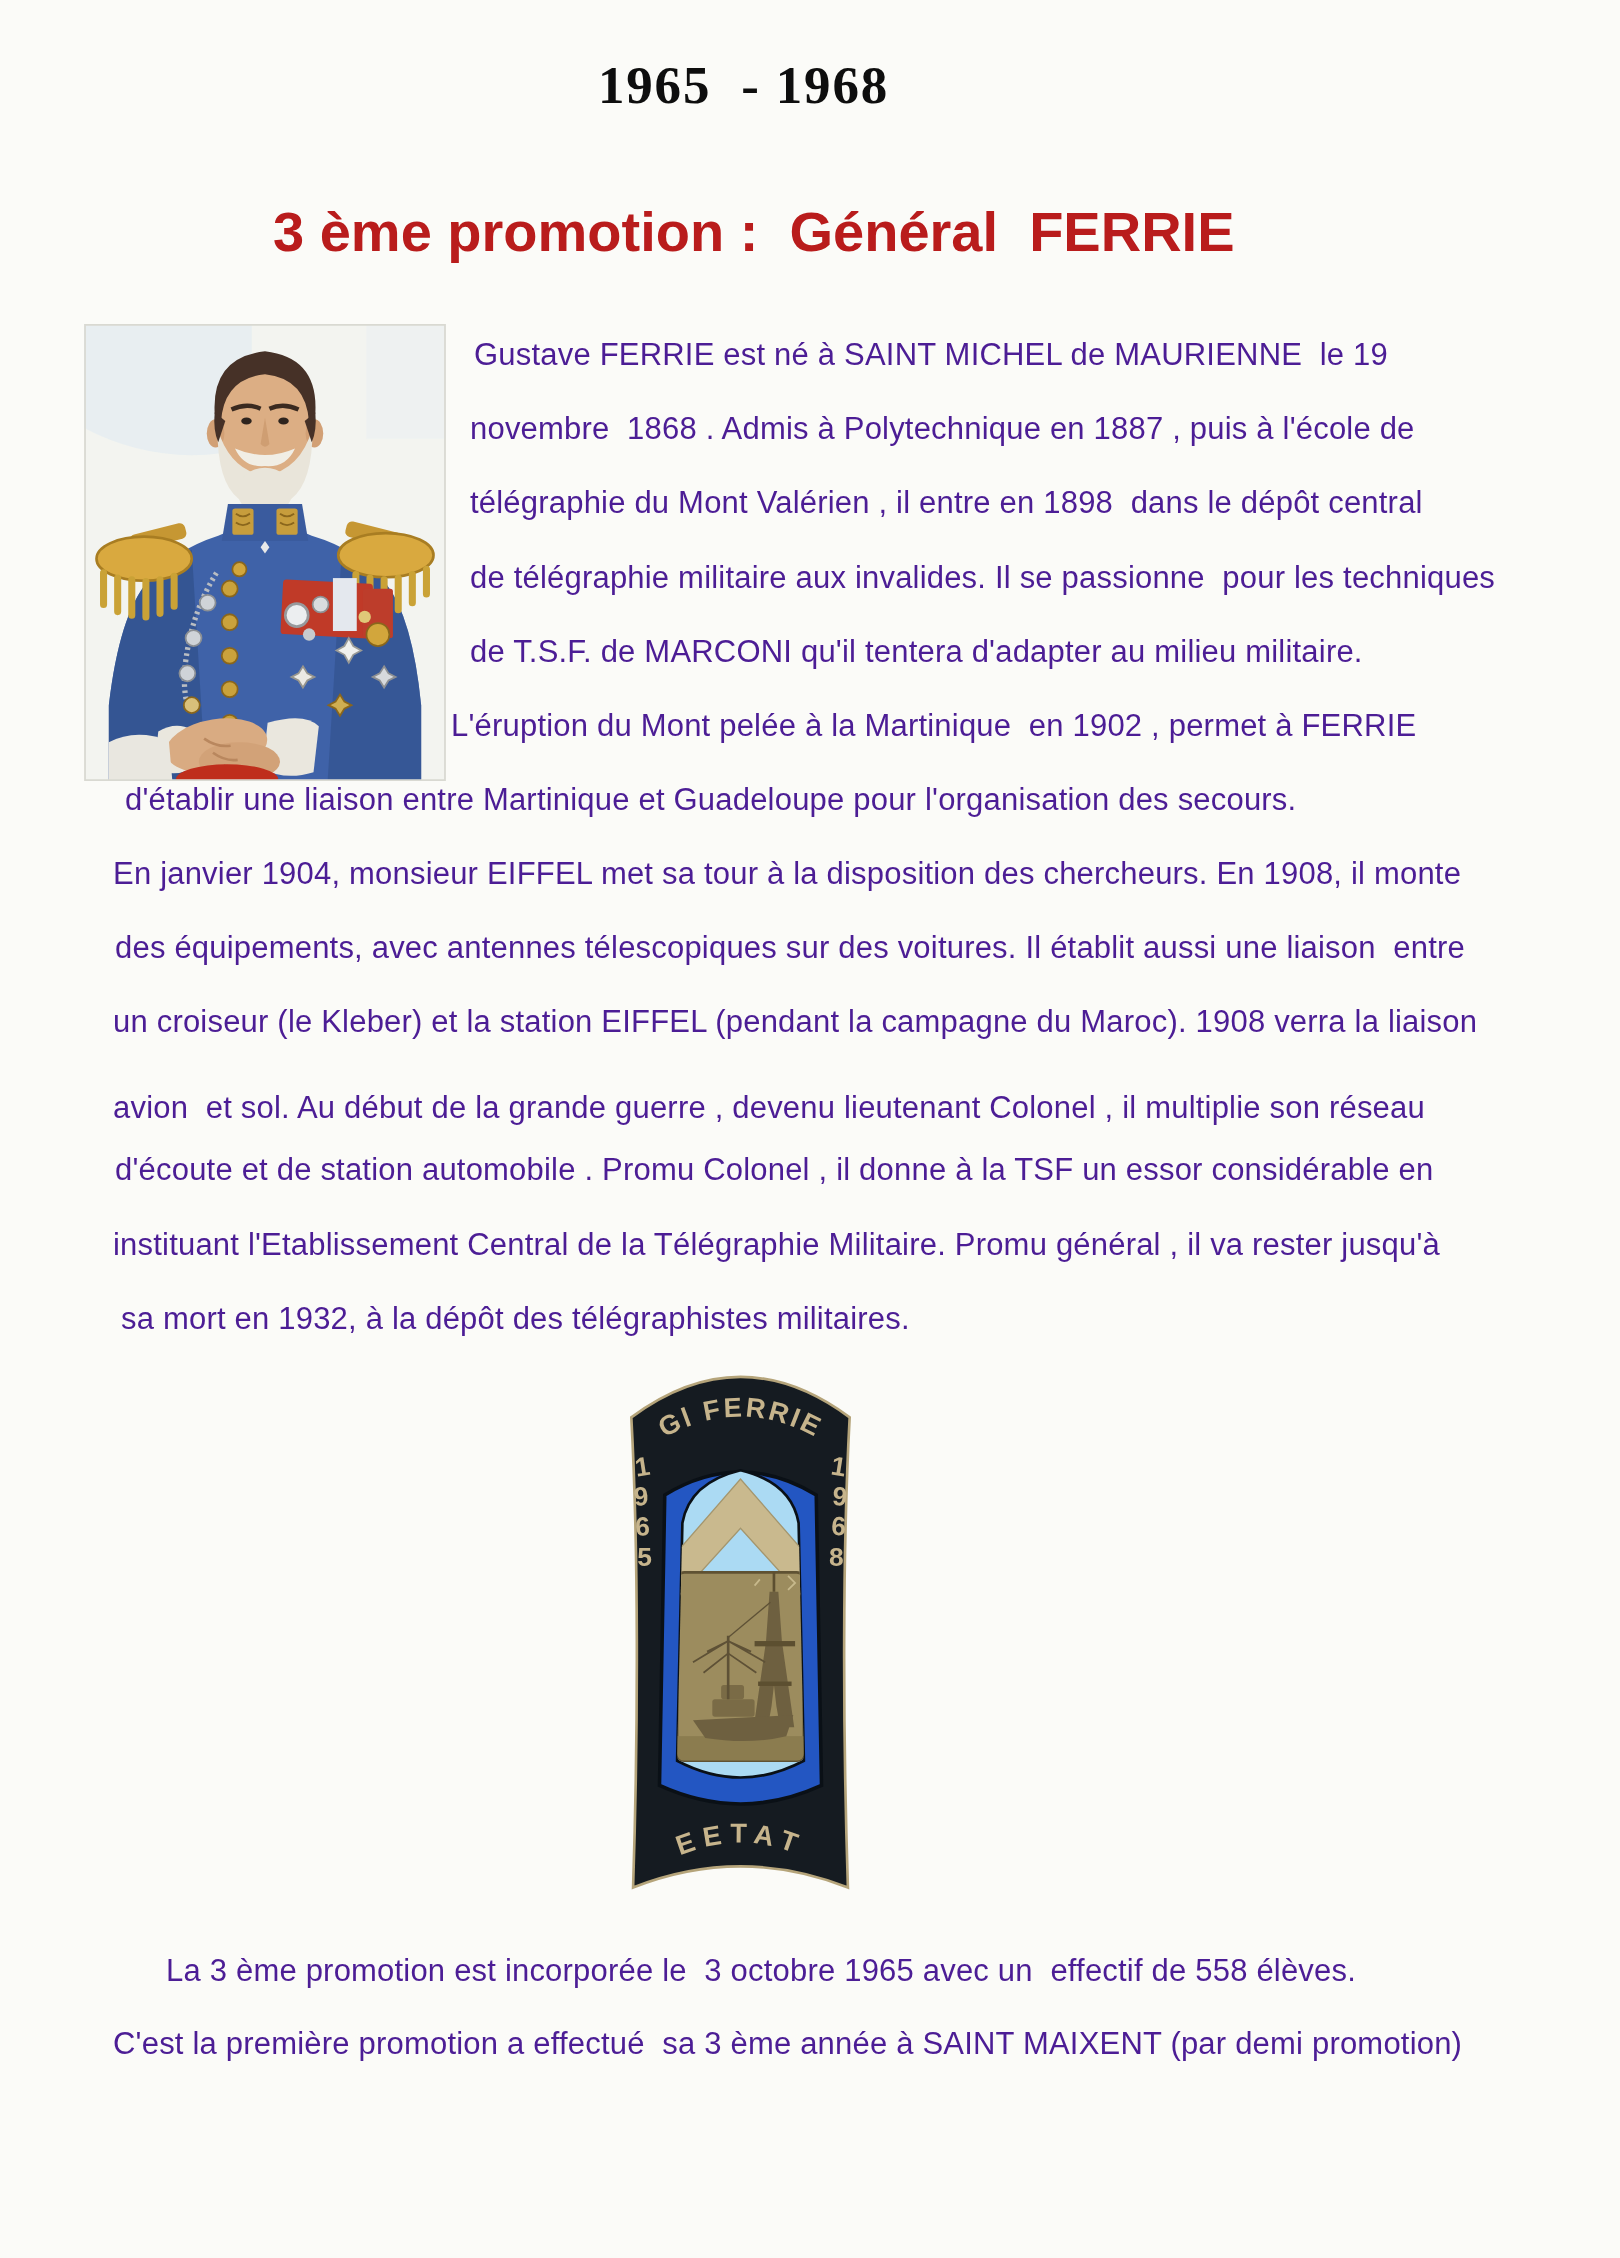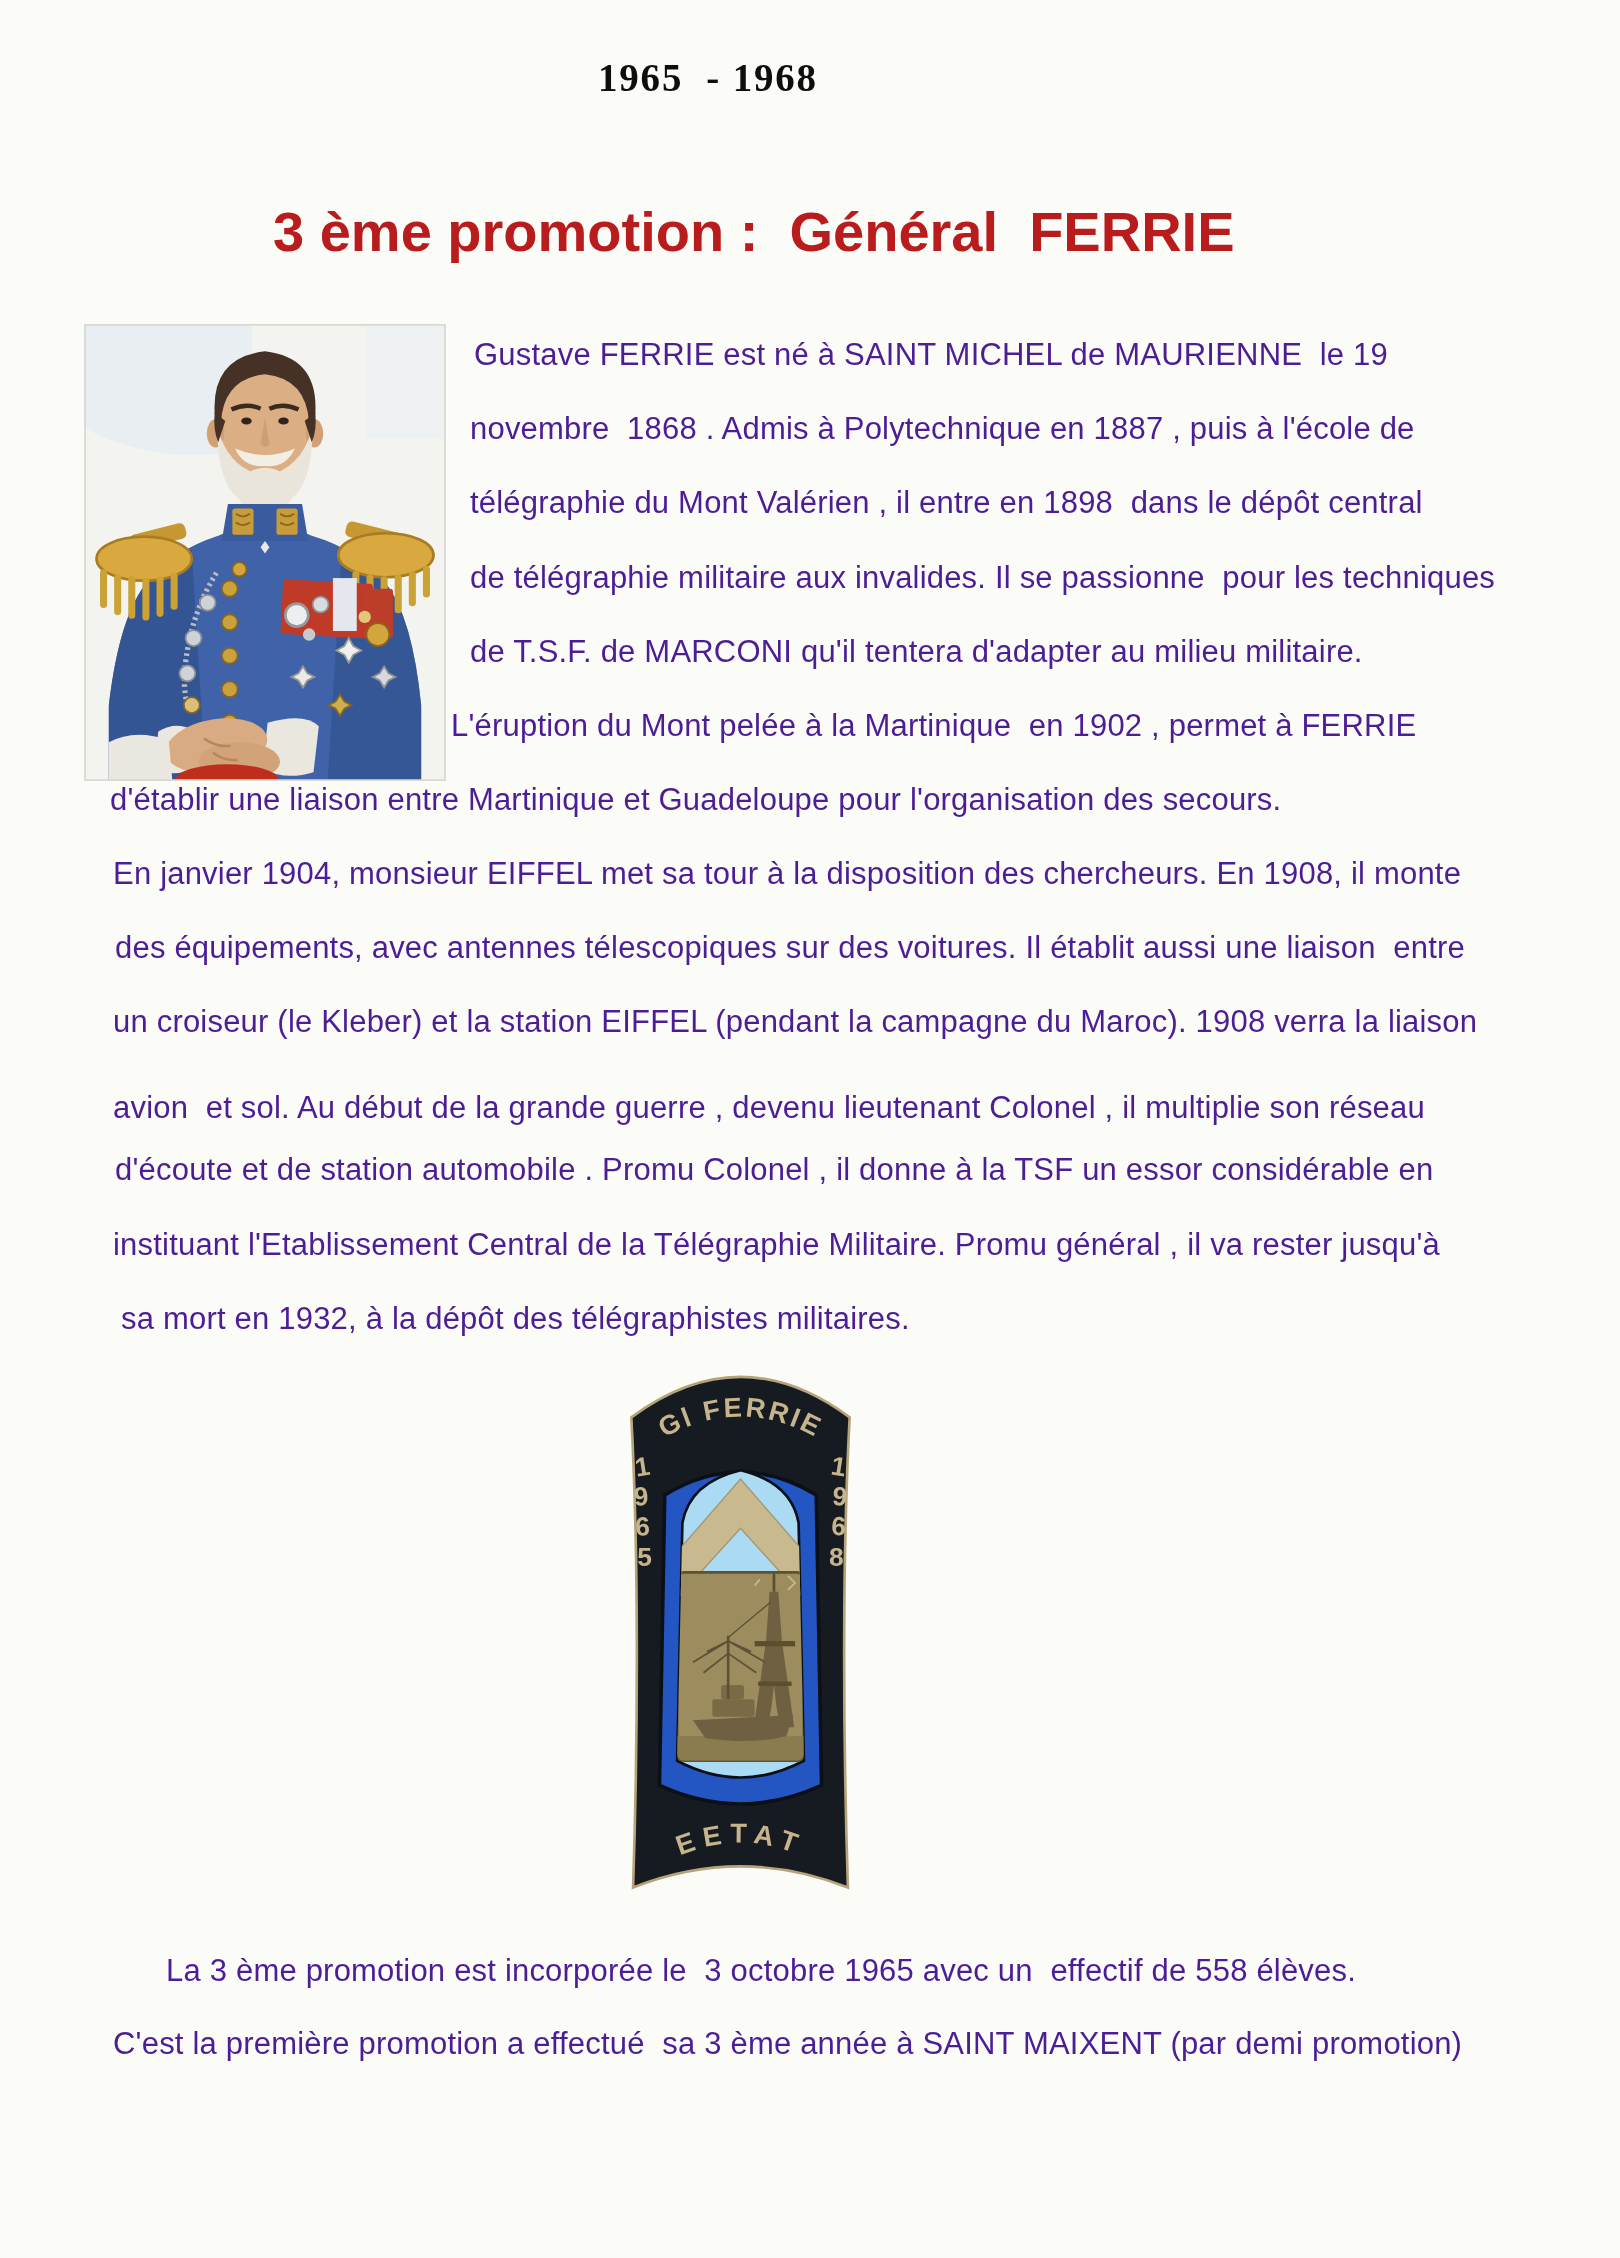--- a/index.html
+++ b/index.html
@@ -4,21 +4,21 @@
 <style>
   html,body{margin:0;padding:0;}
   body{
     width:1621px;height:2258px;position:relative;
     background:#fbfbf8;overflow:hidden;
     font-family:"Liberation Sans",sans-serif;color:#161616;
   }
   .abs{position:absolute;}
   .title{
     font-family:"Liberation Serif",serif;font-weight:bold;
-    font-size:39px;letter-spacing:1.8px;color:#0e0e0e;white-space:pre;
+    font-size:53px;letter-spacing:1.8px;color:#0e0e0e;white-space:pre;
   }
   .heading{
     font-family:"Liberation Sans",sans-serif;font-weight:bold;
     font-size:56px;letter-spacing:0px;color:#b91c1c;white-space:pre;
   }
   .line{
     font-size:31px;line-height:39px;white-space:pre;color:#4c1d95;
     letter-spacing:0.2px;
   }
   svg{display:block;}
@@ -123,21 +123,21 @@
   <rect x="1" y="1" width="408" height="516" fill="none" stroke="#d9d9d2" stroke-width="2"></rect>
 </svg>
 
 <div class="abs line" style="left:474px;top:335px;">Gustave FERRIE est né à SAINT MICHEL de MAURIENNE  le 19</div>
 <div class="abs line" style="left:470px;top:409px;">novembre  1868 . Admis à Polytechnique en 1887 , puis à l'école de</div>
 <div class="abs line" style="left:470px;top:483px;">télégraphie du Mont Valérien , il entre en 1898  dans le dépôt central</div>
 <div class="abs line" style="left:470px;top:558px;">de télégraphie militaire aux invalides. Il se passionne  pour les techniques</div>
 <div class="abs line" style="left:470px;top:632px;">de T.S.F. de MARCONI qu'il tentera d'adapter au milieu militaire.</div>
 <div class="abs line" style="left:451px;top:706px;">L'éruption du Mont pelée à la Martinique  en 1902 , permet à FERRIE</div>
 
-<div class="abs line" style="left:110px;top:780px;">d'établir une liaison entre Martinique et Guadeloupe pour l'organisation des secours.</div>
+<div class="abs line" style="left:125px;top:780px;">d'établir une liaison entre Martinique et Guadeloupe pour l'organisation des secours.</div>
 <div class="abs line" style="left:113px;top:854px;">En janvier 1904, monsieur EIFFEL met sa tour à la disposition des chercheurs. En 1908, il monte</div>
 <div class="abs line" style="left:115px;top:928px;">des équipements, avec antennes télescopiques sur des voitures. Il établit aussi une liaison  entre</div>
 <div class="abs line" style="left:113px;top:1002px;">un croiseur (le Kleber) et la station EIFFEL (pendant la campagne du Maroc). 1908 verra la liaison</div>
 <div class="abs line" style="left:113px;top:1076px;margin-top:12px;">avion  et sol. Au début de la grande guerre , devenu lieutenant Colonel , il multiplie son réseau</div>
 <div class="abs line" style="left:115px;top:1150px;">d'écoute et de station automobile . Promu Colonel , il donne à la TSF un essor considérable en</div>
 <div class="abs line" style="left:113px;top:1225px;">instituant l'Etablissement Central de la Télégraphie Militaire. Promu général , il va rester jusqu'à</div>
 <div class="abs line" style="left:121px;top:1299px;">sa mort en 1932, à la dépôt des télégraphistes militaires.</div>
 
 <svg class="abs" style="left:619px;top:1371px;" width="243" height="526" viewBox="0 0 276 596">
   <defs>

